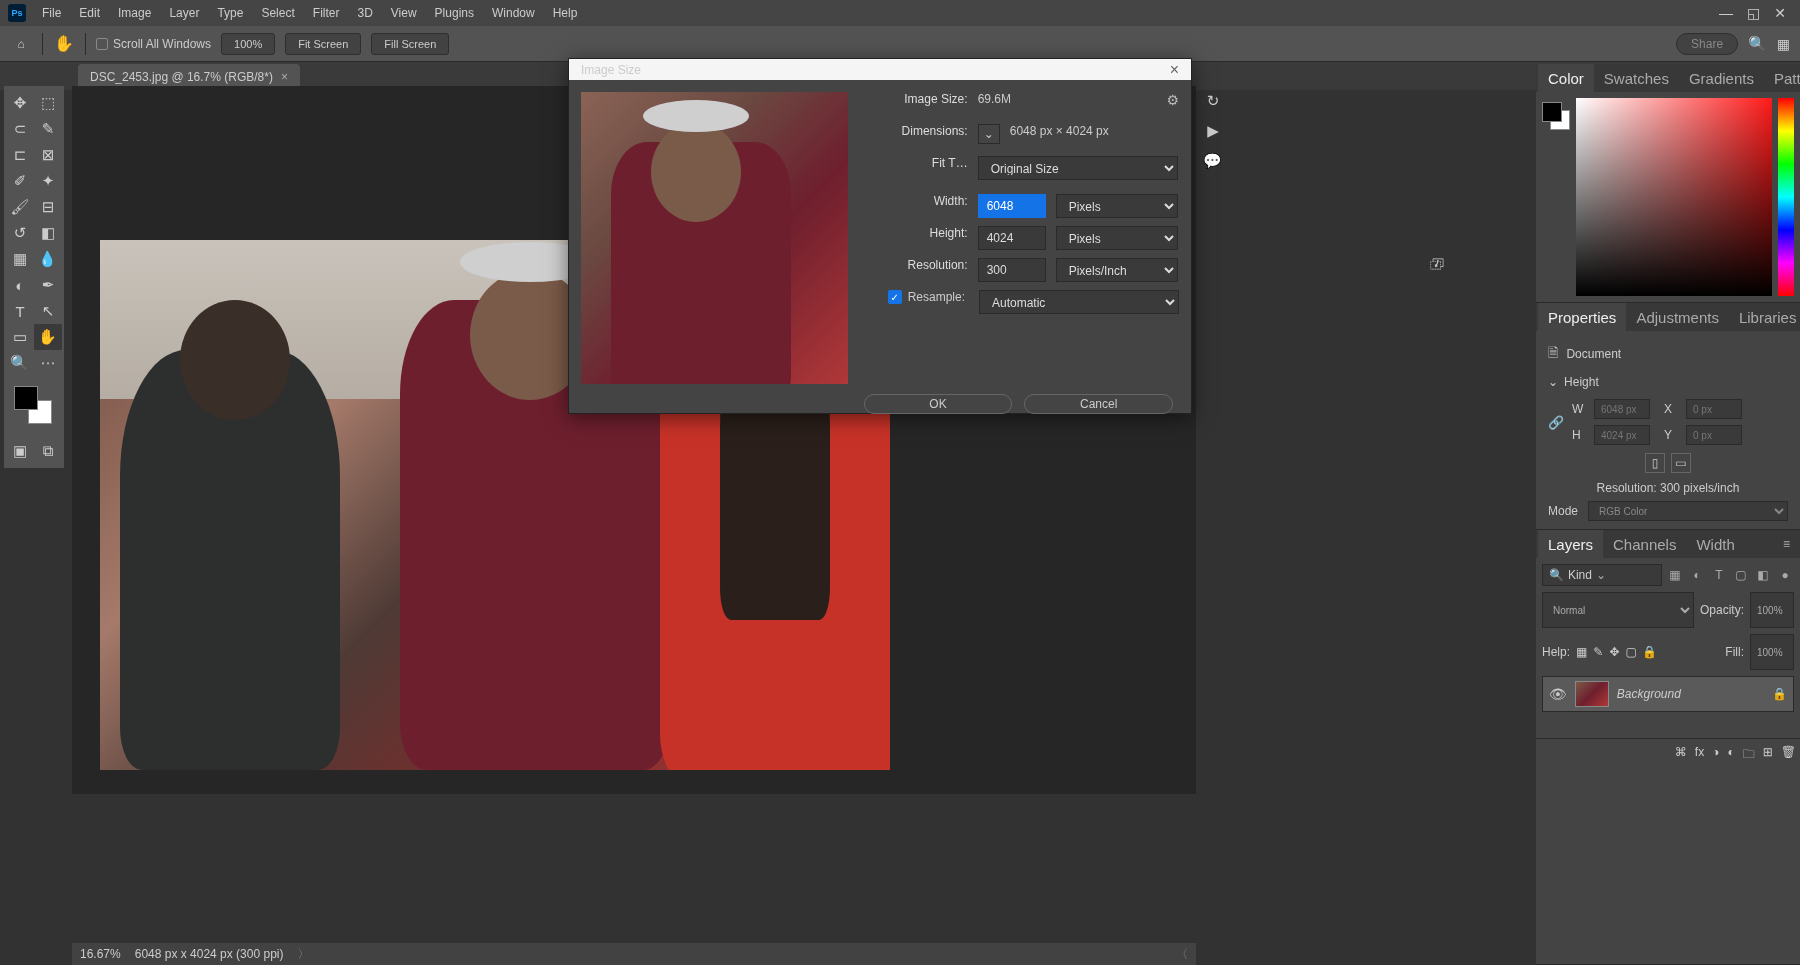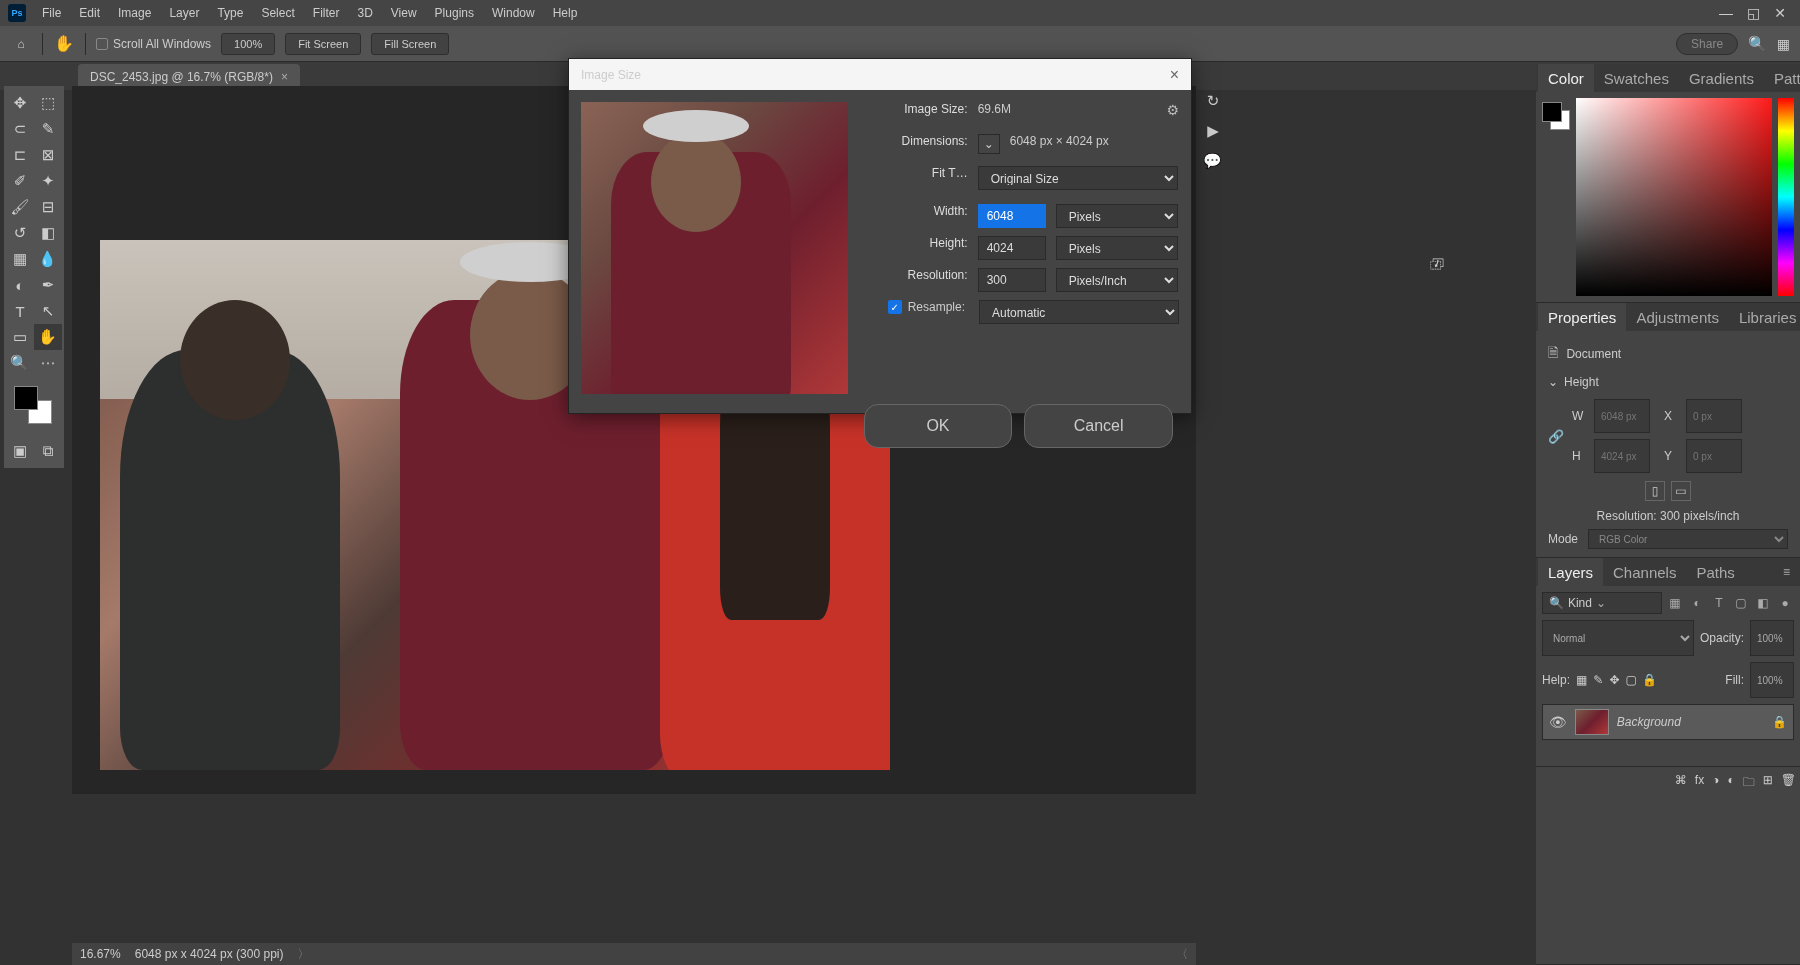--- a/index.html
+++ b/index.html
@@ -38,42 +38,42 @@
 .person{position:absolute;border-radius:50% 50% 20% 20%}
 .p1{left:20px;top:110px;width:220px;height:420px;background:#2d2f2e;border-radius:30% 30% 10% 10%}
 .p1::before{content:"";position:absolute;left:60px;top:-50px;width:110px;height:120px;background:#3a2e28;border-radius:50%}
 .p2{left:300px;top:60px;width:270px;height:470px;background:#6e1f2e;border-radius:20% 20% 10% 10%}
 .p2::before{content:"";position:absolute;left:70px;top:-30px;width:120px;height:130px;background:#7a5a48;border-radius:50%}
 .p2::after{content:"";position:absolute;left:60px;top:-58px;width:140px;height:40px;background:#cfcfcf;border-radius:50%}
 .p3{left:560px;top:80px;width:240px;height:460px;background:#c73228;border-radius:20% 20% 10% 10%}
 .p3::before{content:"";position:absolute;left:60px;top:-20px;width:110px;height:320px;background:#2a1f1a;border-radius:40% 40% 10% 10%}
 
 .dialog{position:absolute;left:568px;top:58px;width:624px;height:356px;background:#444;border:1px solid #222;box-shadow:0 4px 20px rgba(0,0,0,.5);z-index:50}
-.dialog-title{height:31px;background:#f5f5f5;color:#333;display:flex;align-items:center;padding:0 12px;font-size:12px}
+.dialog-title{height:21px;background:#f5f5f5;color:#333;display:flex;align-items:center;padding:0 12px;font-size:12px}
 .dialog-title .dlg-close{margin-left:auto;color:#666;font-size:16px;cursor:pointer}
 .dialog-body{display:flex;padding:12px;gap:16px}
 .dlg-thumb{width:268px;height:292px;background:linear-gradient(135deg,#8a6355 0%,#6b4a42 30%,#6e1f2e 60%,#b03838 100%);position:relative;overflow:hidden}
 .dlg-thumb .p2{left:30px;top:50px;width:180px;height:260px}
 .dlg-thumb .p2::before{left:40px;top:-20px;width:90px;height:100px}
 .dlg-thumb .p2::after{left:32px;top:-42px;width:106px;height:32px}
 .dlg-fields{flex:1;display:flex;flex-direction:column;gap:4px}
 .dlg-row{display:flex;align-items:flex-start;height:28px;gap:10px}
 .dlg-row .lbl{width:104px;text-align:right;color:#ddd;font-size:12px}
 .dlg-row .val{font-size:12px}
 .dlg-row input,.dlg-row select{background:#3a3a3a;border:1px solid #2a2a2a;color:#ddd;padding:4px 8px;font-size:12px;height:24px}
 .dlg-row input{width:68px}
 .dlg-row input.selected{background:#1473e6;color:#fff;border:1px solid #1473e6}
 .dlg-row select{width:122px}
 .dlg-row select.wide{width:200px}
 .dlg-gear{color:#bbb;font-size:14px;margin-left:6px}
 .link-icon{position:absolute;left:862px;top:196px;font-size:15px;transform:rotate(90deg)}
 .dlg-check{display:flex;align-items:center;gap:6px}
 .dlg-check .box{width:14px;height:14px;background:#1473e6;display:flex;align-items:center;justify-content:center;color:#fff;font-size:10px;border-radius:2px}
 .dlg-buttons{display:flex;gap:12px;margin-top:72px;padding-right:6px}
-.dlg-btn{flex:1;height:44px;border:1px solid #666;background:#444;border-radius:14px;display:flex;align-items:center;justify-content:center;cursor:pointer;font-size:16px}
+.dlg-btn{flex:1;height:20px;border:1px solid #666;background:#444;border-radius:14px;display:flex;align-items:center;justify-content:center;cursor:pointer;font-size:12px}
 
 .right-mini{position:absolute;left:1200px;top:86px;width:26px;display:flex;flex-direction:column;gap:12px;align-items:center;padding-top:6px}
 .right-mini span{font-size:15px;cursor:pointer}
 
 .right-panels{position:absolute;right:0;top:64px;width:264px;bottom:0;background:#444;display:flex;flex-direction:column}
 .panel{border-bottom:1px solid #2a2a2a}
 .panel-tabs{height:28px;background:#383838;display:flex;align-items:center;padding:0 2px}
 .panel-tab{padding:6px 10px;font-size:15px;color:#aaa;cursor:pointer}
 .panel-tab.active{background:#444;color:#eee}
 .panel-tabs .menu{margin-left:auto;padding:0 8px;color:#aaa}
@@ -82,21 +82,21 @@
 .color-swatches{width:28px;position:relative}
 .color-swatches .fg{position:absolute;left:0;top:4px;width:20px;height:20px;background:#000;border:1px solid #888}
 .color-swatches .bg{position:absolute;left:8px;top:12px;width:20px;height:20px;background:#fff;border:1px solid #888}
 .color-picker{flex:1;background:linear-gradient(to bottom,rgba(0,0,0,0),#000),linear-gradient(to right,#fff,#ff1a1a);position:relative}
 .hue-strip{width:16px;background:linear-gradient(to bottom,#ff0000,#ffff00,#00ff00,#00ffff,#0000ff,#ff00ff,#ff0000)}
 
 .props-body{padding:8px 12px;font-size:11px;color:#bbb}
 .props-body .doc-row{display:flex;align-items:center;gap:8px;padding:4px 0}
 .props-body .section-h{display:flex;align-items:center;gap:6px;padding:6px 0;color:#ddd}
 .props-body .canvas-grid{display:grid;grid-template-columns:18px 16px 64px 16px 44px;gap:6px;align-items:center;margin:4px 0}
-.props-body input{background:#3a3a3a;border:1px solid #2a2a2a;color:#777;padding:2px 6px;width:56px;height:34px;font-size:10px}
+.props-body input{background:#3a3a3a;border:1px solid #2a2a2a;color:#777;padding:2px 6px;width:56px;height:20px;font-size:10px}
 .props-body .icon-sm{font-size:13px}
 .props-body .orient{display:flex;gap:6px;justify-content:center;margin:8px 0}
 .props-body .orient span{width:20px;height:20px;border:1px solid #666;display:flex;align-items:center;justify-content:center}
 .props-body .res-line{text-align:center;margin:4px 0}
 .props-body .mode-row{display:flex;align-items:center;gap:10px;margin-top:6px}
 .props-body .mode-row select{background:#3a3a3a;border:1px solid #2a2a2a;color:#888;padding:2px 6px;flex:1;height:20px;font-size:10px}
 
 .layers-body{padding:6px;font-size:11px}
 .layers-top{display:flex;align-items:center;gap:4px;margin-bottom:6px}
 .layers-top .kind{background:#3a3a3a;border:1px solid #2a2a2a;padding:2px 6px;flex:1;height:22px;display:flex;align-items:center;gap:4px;color:#aaa}
@@ -322,21 +322,21 @@
         <span>Mode</span>
         <select><option>RGB Color</option></select>
       </div>
     </div>
   </div>
 
   <div class="panel" style="flex:1;display:flex;flex-direction:column">
     <div class="panel-tabs">
       <div class="panel-tab active">Layers</div>
       <div class="panel-tab">Channels</div>
-      <div class="panel-tab">Paths</div>
+      <div class="panel-tab">Width</div>
       <div class="menu">≡</div>
     </div>
     <div class="layers-body">
       <div class="layers-top">
         <div class="kind">🔍 <span>Kind</span> ⌄</div>
         <span class="ico">▦</span>
         <span class="ico">◐</span>
         <span class="ico">T</span>
         <span class="ico">▢</span>
         <span class="ico">◧</span>

